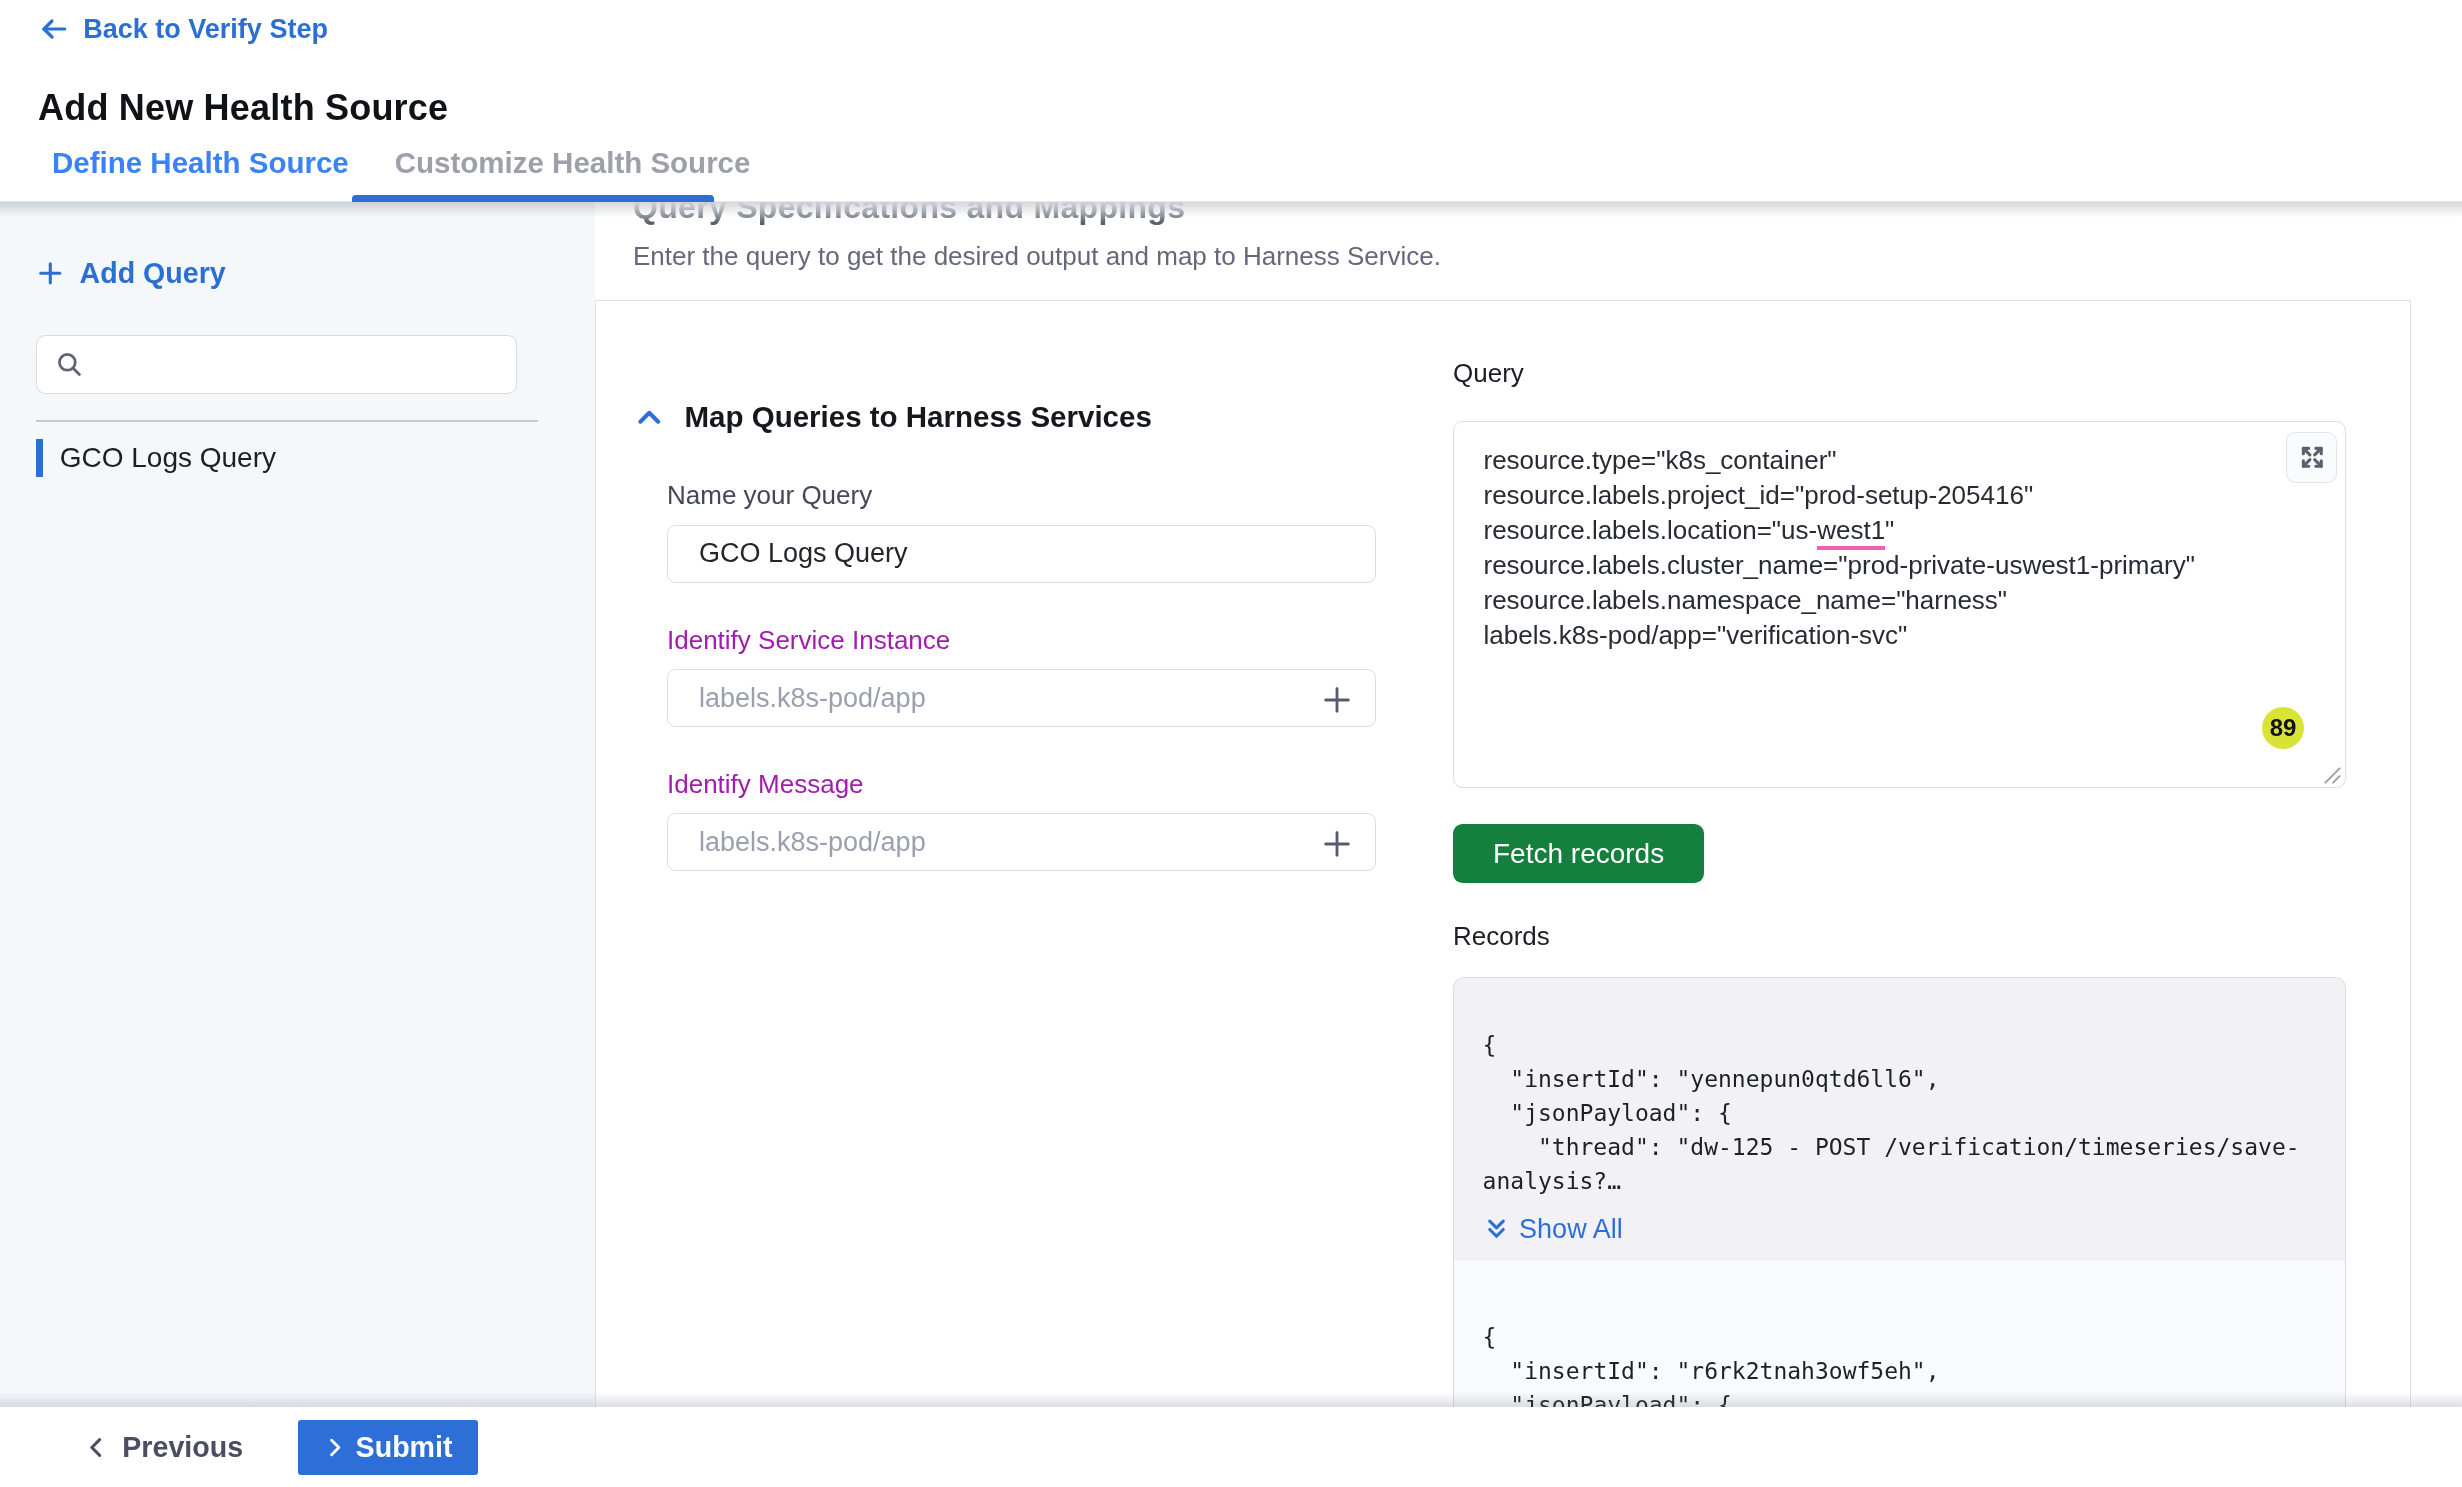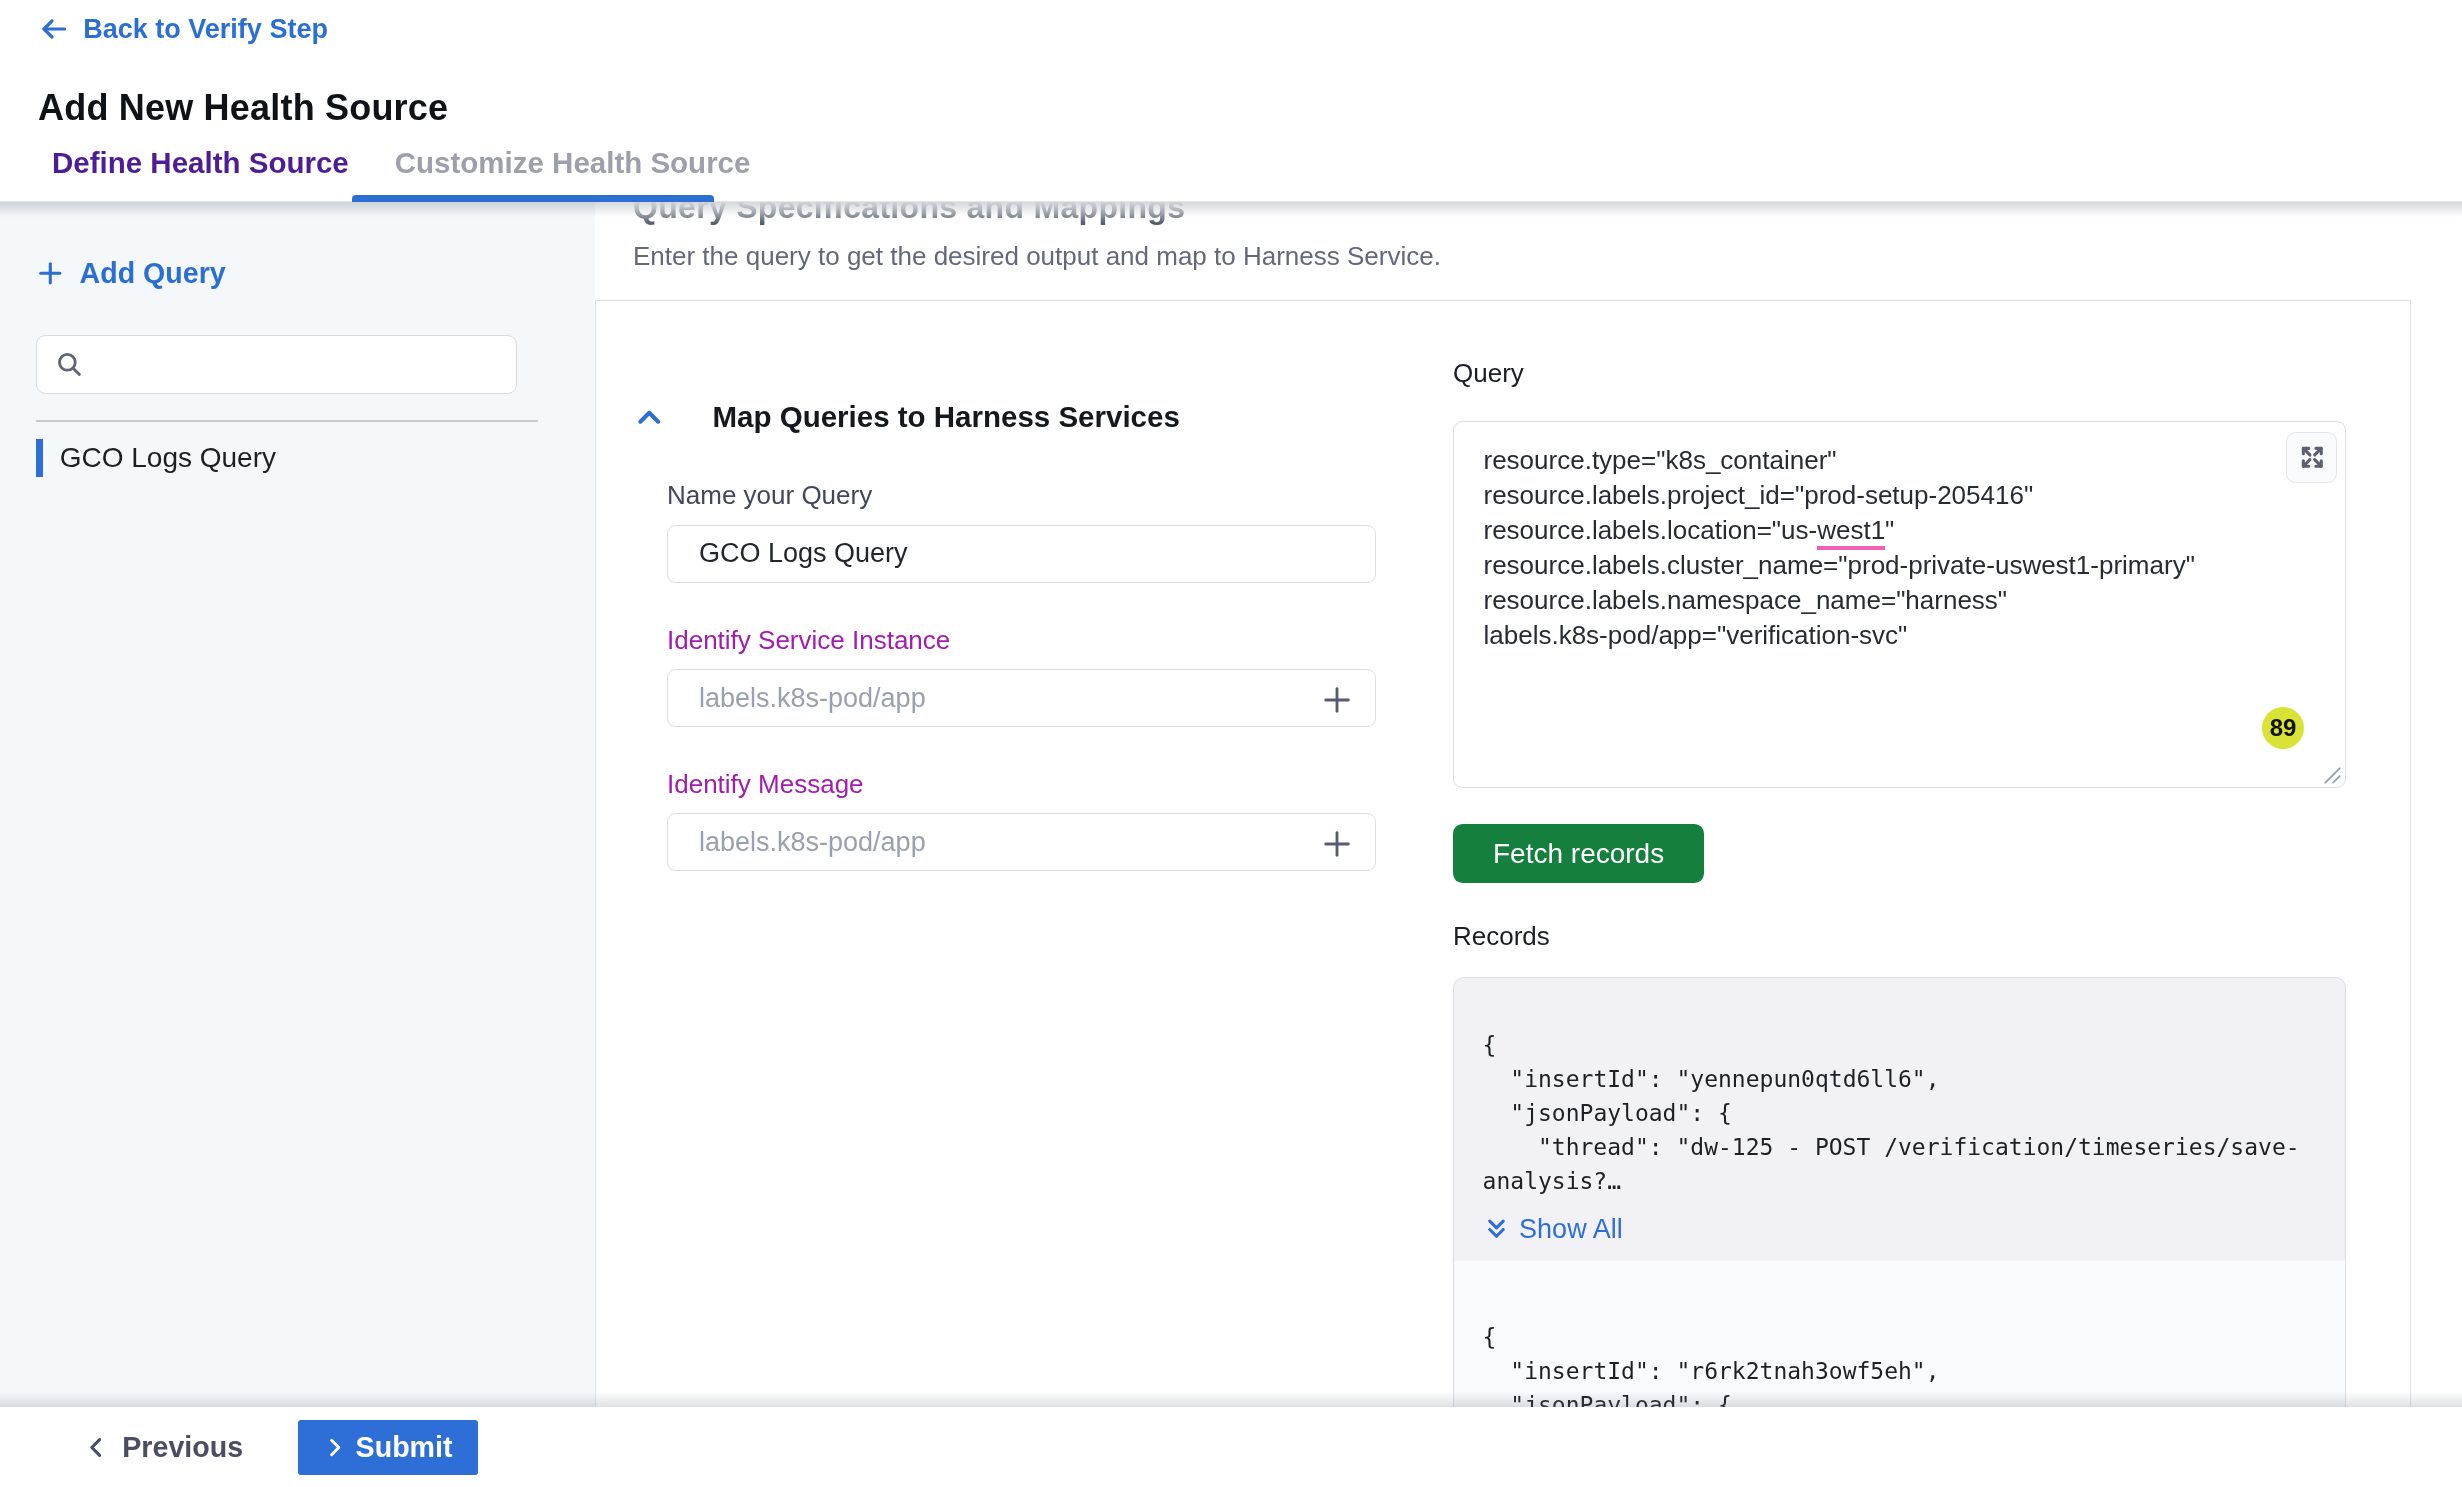--- a/index.html
+++ b/index.html
@@ -9,21 +9,21 @@
 
   
   .topbar { height: 124px; padding: 13.3px 0 0 38px; }
   .back-link { display: inline-flex; align-items: center; gap: 13.3px; color: #2b6fd3; font-size: 27px; font-weight: 600; cursor: pointer; text-decoration: none; }
   .back-link svg { width: 32px; height: 32px; }
   .page-title { margin-top: 39px; font-size: 36px; font-weight: 700; color: #0f1216; letter-spacing: 0.2px; }
 
   
   .tabbar { position: relative; height: 78px; border-bottom: 1.9px solid #e6e7ea; display: flex; align-items: center; padding-left: 52px; gap: 46px; }
   .tab { font-size: 29.5px; font-weight: 600; cursor: pointer; }
-  .tab-define { color: #4c1d95; }
+  .tab-define { color: #3b82f6; }
   .tab-customize { color: #9da0ab; }
   .tab-underline { position: absolute; left: 352px; bottom: -1.9px; width: 362px; height: 7.6px; background: #2b6fd3; border-radius: 3.8px 3.8px 0 0; }
 
   
   .content { position: relative; display: flex; height: 1205px; overflow: hidden; }
   .content::before { content: ""; position: absolute; top: 0; left: 0; right: 0; height: 15.2px; background: linear-gradient(to bottom, rgba(105,112,128,0.28), rgba(105,112,128,0)); z-index: 5; pointer-events: none; }
   .content::after { content: ""; position: absolute; bottom: 0; left: 0; right: 0; height: 15.2px; background: linear-gradient(to top, rgba(105,112,128,0.22), rgba(105,112,128,0)); z-index: 5; pointer-events: none; }
 
   
   .sidebar { width: 595px; flex: 0 0 595px; background: #f4f8fb; padding: 55px 0 0 36px; }
@@ -43,21 +43,21 @@
   .clipped-heading { margin-top: -13.3px; font-size: 32px; font-weight: 700; color: #565f6b; letter-spacing: 0.3px; }
   .head-fade { position: absolute; top: 0; left: 0; right: 0; height: 21px; background: linear-gradient(to bottom, rgba(255,255,255,0.95), rgba(255,255,255,0)); pointer-events: none; }
   .subheading { margin-top: 15.2px; font-size: 26px; color: #64687a; }
 
   .card { margin-top: 28.6px; margin-right: 51px; min-height: 1124px; border: 1.9px solid #e2e3e8; border-bottom: none; display: flex; padding: 57px 0 0 38px; }
   .col-left { width: 743px; flex: 0 0 743px; padding-top: 42px; }
   .col-right { margin-left: 76px; width: 893px; flex: 0 0 893px; }
 
   .section-head { display: flex; align-items: center; }
   .section-head svg { width: 30.5px; height: 30.5px; }
-  .section-title { margin-left: 48px; font-size: 29.5px; font-weight: 700; color: #15181d; }
+  .section-title { margin-left: 20px; font-size: 29.5px; font-weight: 700; color: #15181d; }
 
   .field-label { font-size: 26px; color: #42475a; }
   .field-label.gray { color: #a21caf; }
   .field-label.dark { color: #1b1e24; }
   .lbl-name { margin-top: 46px; margin-left: 33px; }
   .lbl-si { margin-top: 42px; margin-left: 33px; }
   .lbl-msg { margin-top: 42px; margin-left: 33px; }
 
   .text-input, .addable-input input { width: 709px; height: 58px; margin-left: 33px; margin-top: 13.3px; border: 1.9px solid #dcdde3; border-radius: 8.6px; background: #ffffff; font-size: 27px; color: #22252b; padding: 0 67px 0 31px; outline: none; font-family: "Liberation Sans", sans-serif; }
   .text-input { padding-right: 31px; }

